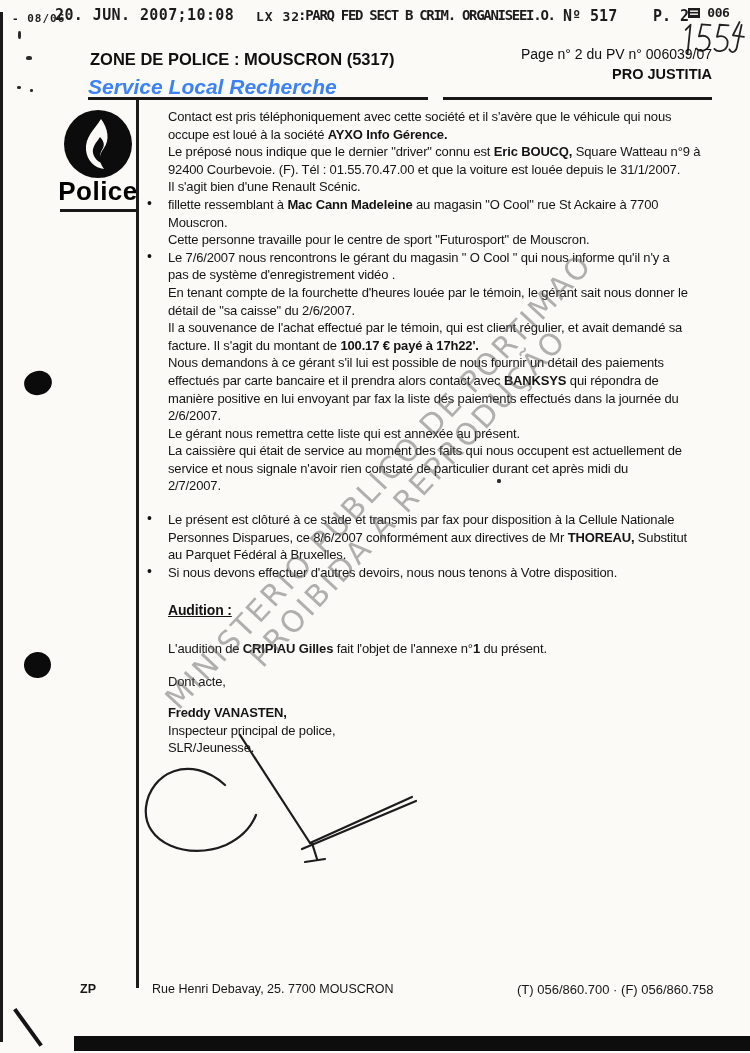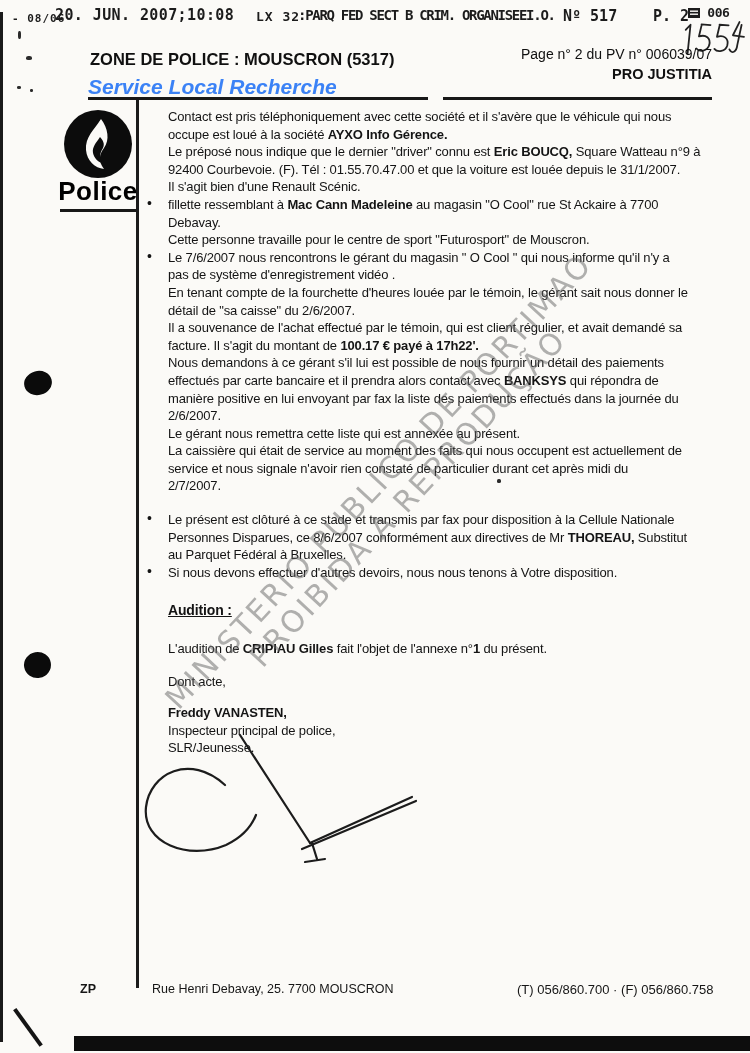--- a/index.html
+++ b/index.html
@@ -125,21 +125,21 @@
       <div class="para">
         <div class="line"><span>Contact est pris téléphoniquement avec cette société et il s'avère que le véhicule qui nous</span></div>
         <div class="line"><span>occupe est loué à la société </span><span class="b">AYXO Info Gérence.</span></div>
         <div class="line"><span>Le préposé nous indique que le dernier "driver" connu est </span><span class="b">Eric BOUCQ,</span><span> Square Watteau n°9 à</span></div>
         <div class="line"><span>92400 Courbevoie. (F). Tél : 01.55.70.47.00 et que la voiture est louée depuis le 31/1/2007.</span></div>
         <div class="line"><span>Il s'agit bien d'une Renault Scénic.</span></div>
       </div>
       <div class="para has-bullet">
         <span class="bullet">•</span>
         <div class="line"><span>fillette ressemblant à </span><span class="b">Mac Cann Madeleine</span><span> au magasin "O Cool" rue St Ackaire à 7700</span></div>
-        <div class="line"><span>Debavay.</span></div>
+        <div class="line"><span>Mouscron.</span></div>
         <div class="line"><span>Cette personne travaille pour le centre de sport "Futurosport" de Mouscron.</span></div>
       </div>
       <div class="para has-bullet">
         <span class="bullet">•</span>
         <div class="line"><span>Le 7/6/2007 nous rencontrons le gérant du magasin " O Cool " qui nous informe qu'il n'y a</span></div>
         <div class="line"><span>pas de système d'enregistrement vidéo .</span></div>
         <div class="line"><span>En tenant compte de la fourchette d'heures louée par le témoin, le gérant sait nous donner le</span></div>
         <div class="line"><span>détail de "sa caisse" du 2/6/2007.</span></div>
         <div class="line"><span>Il a souvenance de l'achat effectué par le témoin, qui est client régulier, et avait demandé sa</span></div>
         <div class="line"><span>facture. Il s'agit du montant de </span><span class="b">100.17 € payé à 17h22'.</span></div>

